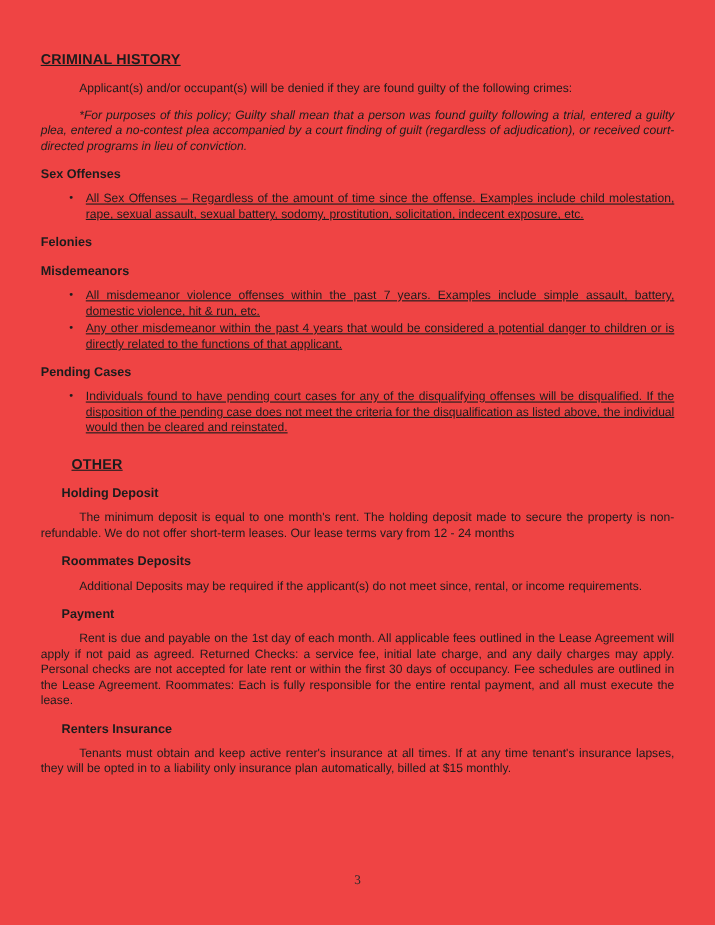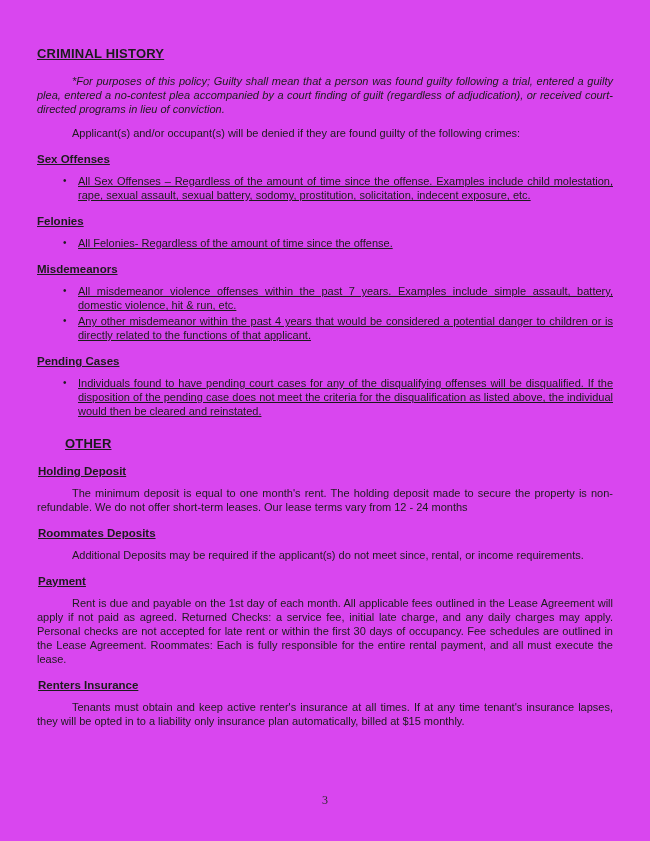--- a/index.html
+++ b/index.html
@@ -5,21 +5,21 @@
   html, body {
     margin: 0;
     padding: 0;
     background: #ffffff;
   }
   .page {
     position: relative;
     width: 650px;
     height: 841px;
     margin: 0 auto;
-    background: #d946ef;
+    background: #ef4444;
     color: #1c1c1c;
     font-family: "Liberation Sans", "DejaVu Sans", sans-serif;
     font-size: 11px;
     line-height: 14px;
     box-sizing: border-box;
     padding: 46px 37px 0 37px;
     overflow: hidden;
   }
   h1.doc-heading {
     font-size: 13px;
@@ -31,24 +31,23 @@
   }
   h1.doc-heading.other-gap {
     margin-top: 18px;
     margin-left: 28px;
   }
   h2.doc-subheading {
     font-size: 11.5px;
     line-height: 14px;
     font-weight: bold;
     margin: 12px 0 8px 0;
-    text-decoration: underline;
   }
   h2.doc-subheading.inset {
-    margin-left: 1px;
+    margin-left: 19px;
   }
   p.doc-para {
     margin: 0 0 10px 0;
     text-align: justify;
   }
   p.doc-para.indent {
     text-indent: 35px;
   }
   p.doc-para.italic {
     font-style: italic;
@@ -82,33 +81,30 @@
     color: #2a2a2a;
   }
 </style>
 </head>
 <body>
 
 <div class="page">
 
   <h1 class="doc-heading">CRIMINAL HISTORY</h1>
 
+  <p class="doc-para indent">Applicant(s) and/or occupant(s) will be denied if they are found guilty of the following crimes:</p>
+
   <p class="doc-para indent italic">*For purposes of this policy; Guilty shall mean that a person was found guilty following a trial, entered a guilty plea, entered a no-contest plea accompanied by a court finding of guilt (regardless of adjudication), or received court-directed programs in lieu of conviction.</p>
-
-  <p class="doc-para indent">Applicant(s) and/or occupant(s) will be denied if they are found guilty of the following crimes:</p>
 
   <h2 class="doc-subheading">Sex Offenses</h2>
   <ul class="bullet-list">
     <li>All Sex Offenses – Regardless of the amount of time since the offense. Examples include child molestation, rape, sexual assault, sexual battery, sodomy, prostitution, solicitation, indecent exposure, etc.</li>
   </ul>
 
   <h2 class="doc-subheading">Felonies</h2>
-  <ul class="bullet-list">
-    <li>All Felonies- Regardless of the amount of time since the offense.</li>
-  </ul>
 
   <h2 class="doc-subheading">Misdemeanors</h2>
   <ul class="bullet-list">
     <li>All misdemeanor violence offenses within the past 7 years. Examples include simple assault, battery, domestic violence, hit &amp; run, etc.</li>
     <li>Any other misdemeanor within the past 4 years that would be considered a potential danger to children or is directly related to the functions of that applicant.</li>
   </ul>
 
   <h2 class="doc-subheading">Pending Cases</h2>
   <ul class="bullet-list">
     <li>Individuals found to have pending court cases for any of the disqualifying offenses will be disqualified. If the disposition of the pending case does not meet the criteria for the disqualification as listed above, the individual would then be cleared and reinstated.</li>

